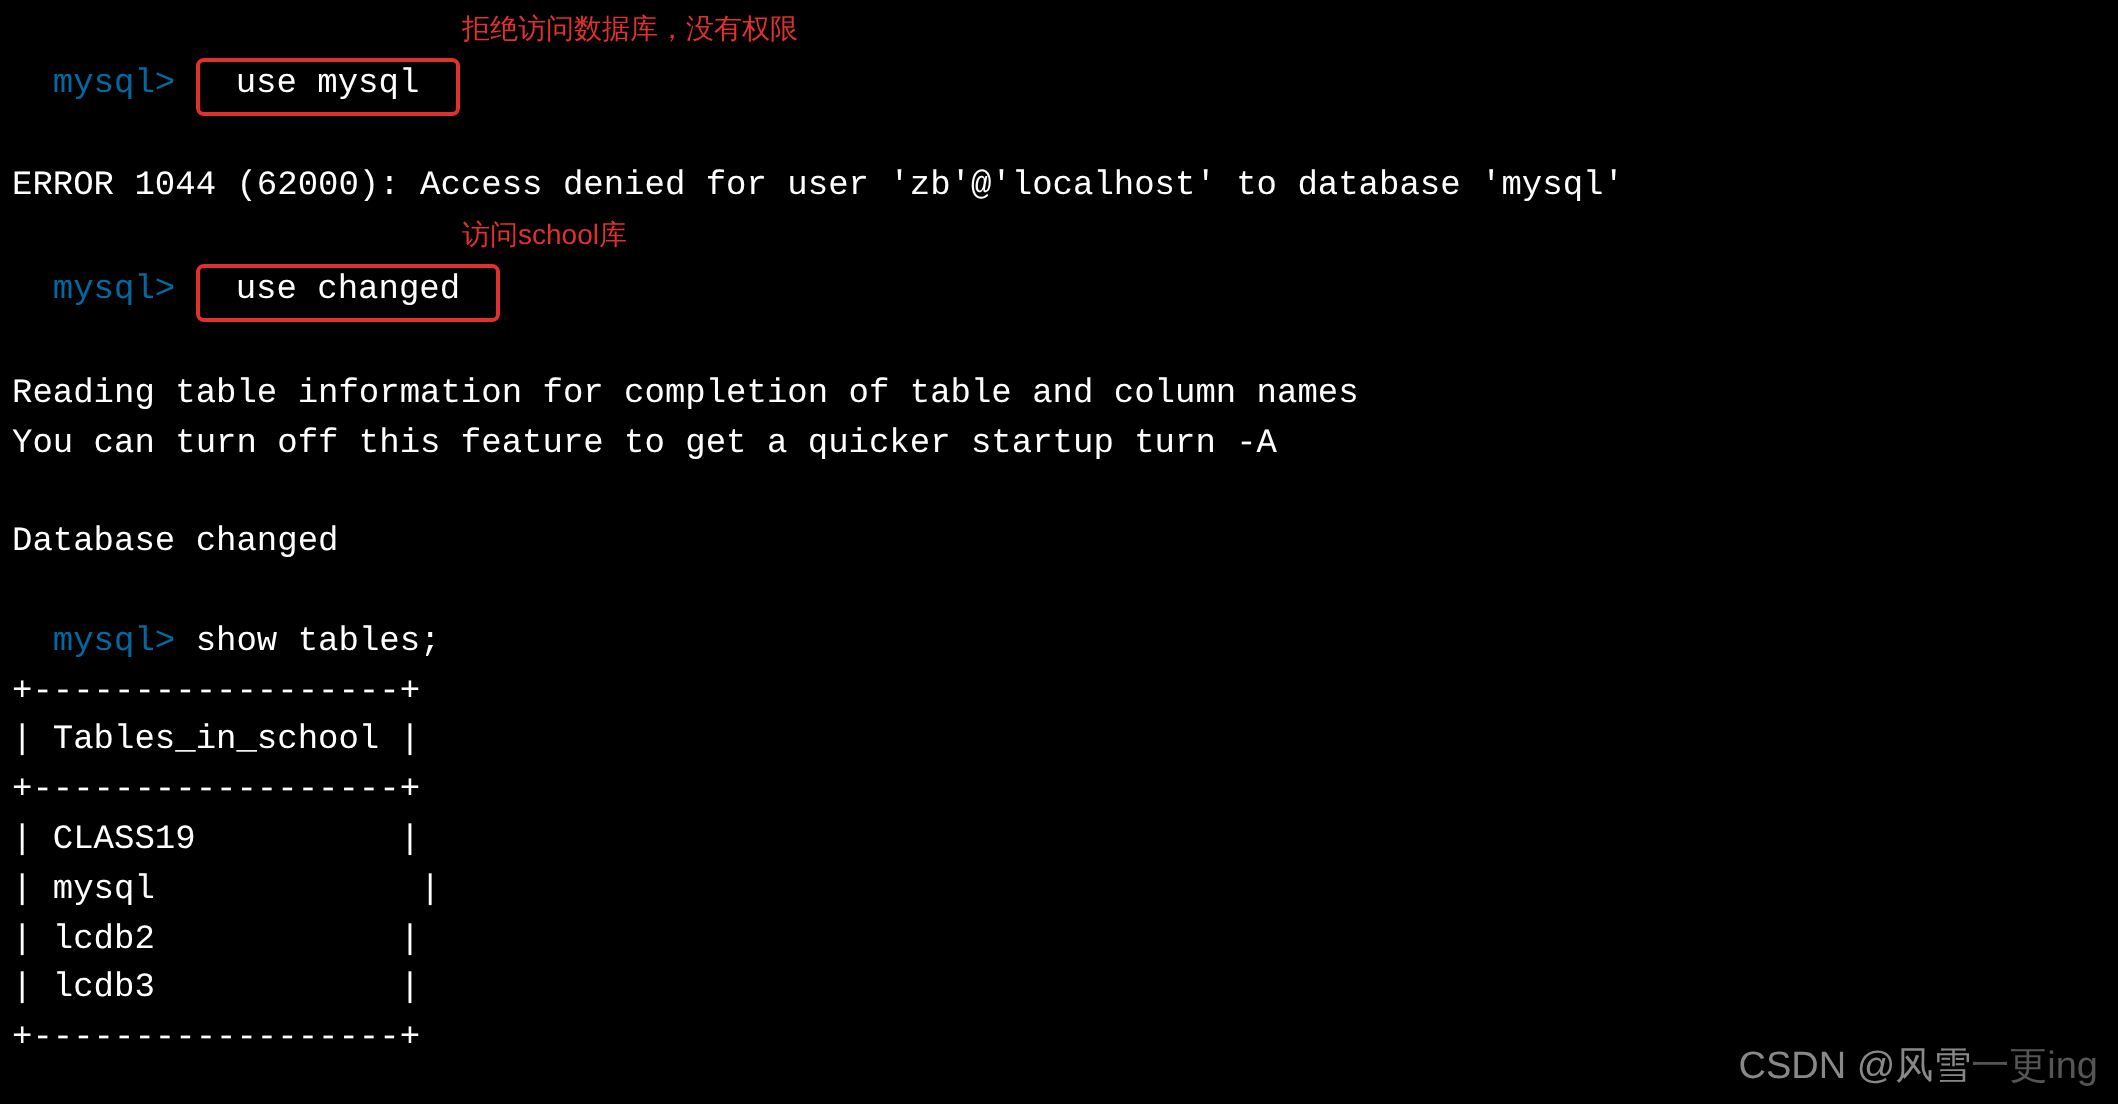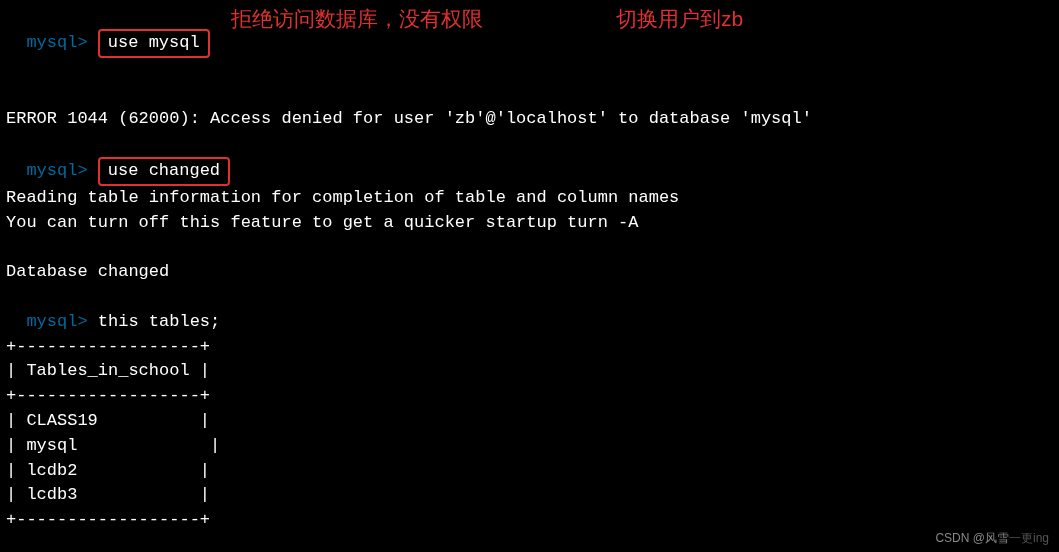--- a/index.html
+++ b/index.html
@@ -22,63 +22,63 @@
     .line {
       white-space: pre;
       position: relative;
     }
     .prompt {
       color: #0369a1;
     }
     .boxed-cmd {
       border: 2px solid #e03030;
       border-radius: 4px;
-      padding: 0 8px;
+      padding: 0 18px;
       display: inline-block;
     }
     .red-anno {
       color: #e03030;
       font-family: 'SimSun', 'Microsoft YaHei', sans-serif;
-      font-size: 21px;
+      font-size: 14px;
       position: absolute;
     }
     .watermark {
       position: absolute;
       bottom: 4px;
       right: 10px;
       color: #888;
       font-family: 'Microsoft YaHei', sans-serif;
-      font-size: 12px;
+      font-size: 19px;
     }
     .wm-faint {
       color: #555;
     }
   </style>
 </head>
 <body>
 
 <div class="line">
   <span class="prompt">mysql&gt; </span><span class="boxed-cmd"><span>use mysql</span></span>
   <span class="red-anno" style="left:225px; top:0;">拒绝访问数据库，没有权限</span>
-  <span class="red-anno" style="left:610px; top:0;">切换用户到zb</span>
 </div>
 
 <div class="line">ERROR 1044 (62000): Access denied for user 'zb'@'localhost' to database 'mysql'</div>
 
 <div class="line">
   <span class="prompt">mysql&gt; </span><span class="boxed-cmd"><span>use changed</span></span>
+  <span class="red-anno" style="left:225px; top:0;">访问school库</span>
 </div>
 
 <div class="line">Reading table information for completion of table and column names</div>
 <div class="line">You can turn off this feature to get a quicker startup turn -A</div>
 <div class="line">&nbsp;</div>
 <div class="line">Database changed</div>
 
 <div class="line">
-  <span class="prompt">mysql&gt; </span><span>this tables;</span>
+  <span class="prompt">mysql&gt; </span><span>show tables;</span>
 </div>
 
 <div class="line">+------------------+</div>
 <div class="line">| Tables_in_school |</div>
 <div class="line">+------------------+</div>
 <div class="line">| CLASS19          |</div>
 <div class="line">| mysql             |</div>
 <div class="line">| lcdb2            |</div>
 <div class="line">| lcdb3            |</div>
 <div class="line">+------------------+</div>

